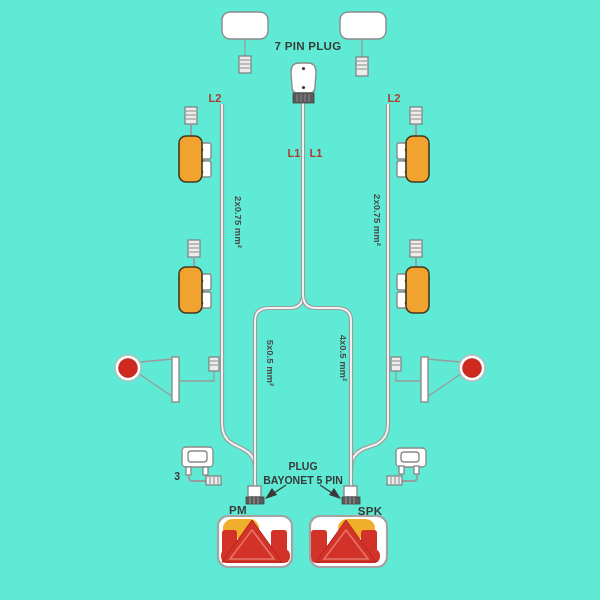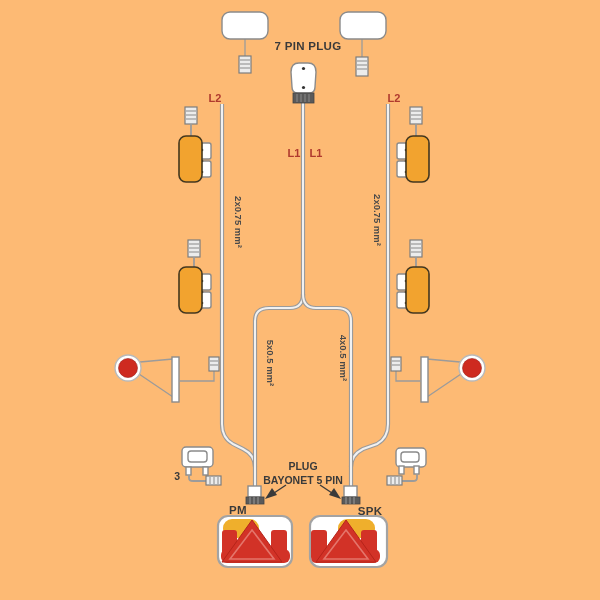--- a/index.html
+++ b/index.html
@@ -1,16 +1,16 @@
 <!DOCTYPE html>
 <html style="--label-red: #B03A2E; --text-dark: #3A3A3A; --marker-orange: #F2A32F; --lamp-red: #CE2A20; --tail-red: #D23227; --tail-yellow: #EFAF2C; --cable-grey: #9B9B9B;"><head>
 <meta charset="utf-8">
 <style>
   html,body{margin:0;padding:0;background:#ffffff;}
-  .stage{width:600px;height:600px;position:relative;background:#fdba74;font-family:"Liberation Sans",sans-serif;}
+  .stage{width:600px;height:600px;position:relative;background:#5eead4;font-family:"Liberation Sans",sans-serif;}
   svg{display:block}
   
   .lbl-dark  { fill:var(--text-dark,#3a3a3a); font:700 11.5px "Liberation Sans",sans-serif; letter-spacing:.3px;}
   .lbl-red   { fill:var(--label-red,#b03a2e); font:700 11px "Liberation Sans",sans-serif; }
   .lbl-spec  { fill:#4a4a4a; font:700 9.5px "Liberation Sans",sans-serif; }
   .lbl-small { fill:var(--text-dark,#3a3a3a); font:700 10.5px "Liberation Sans",sans-serif; }
   
   .cable-outer{ fill:none; stroke:var(--cable-grey,#9b9b9b); stroke-width:4.2; }
   .cable-inner{ fill:none; stroke:#f1f1f1; stroke-width:2; }
   .thinwire  { fill:none; stroke:#9b9b9b; stroke-width:1.8; }

